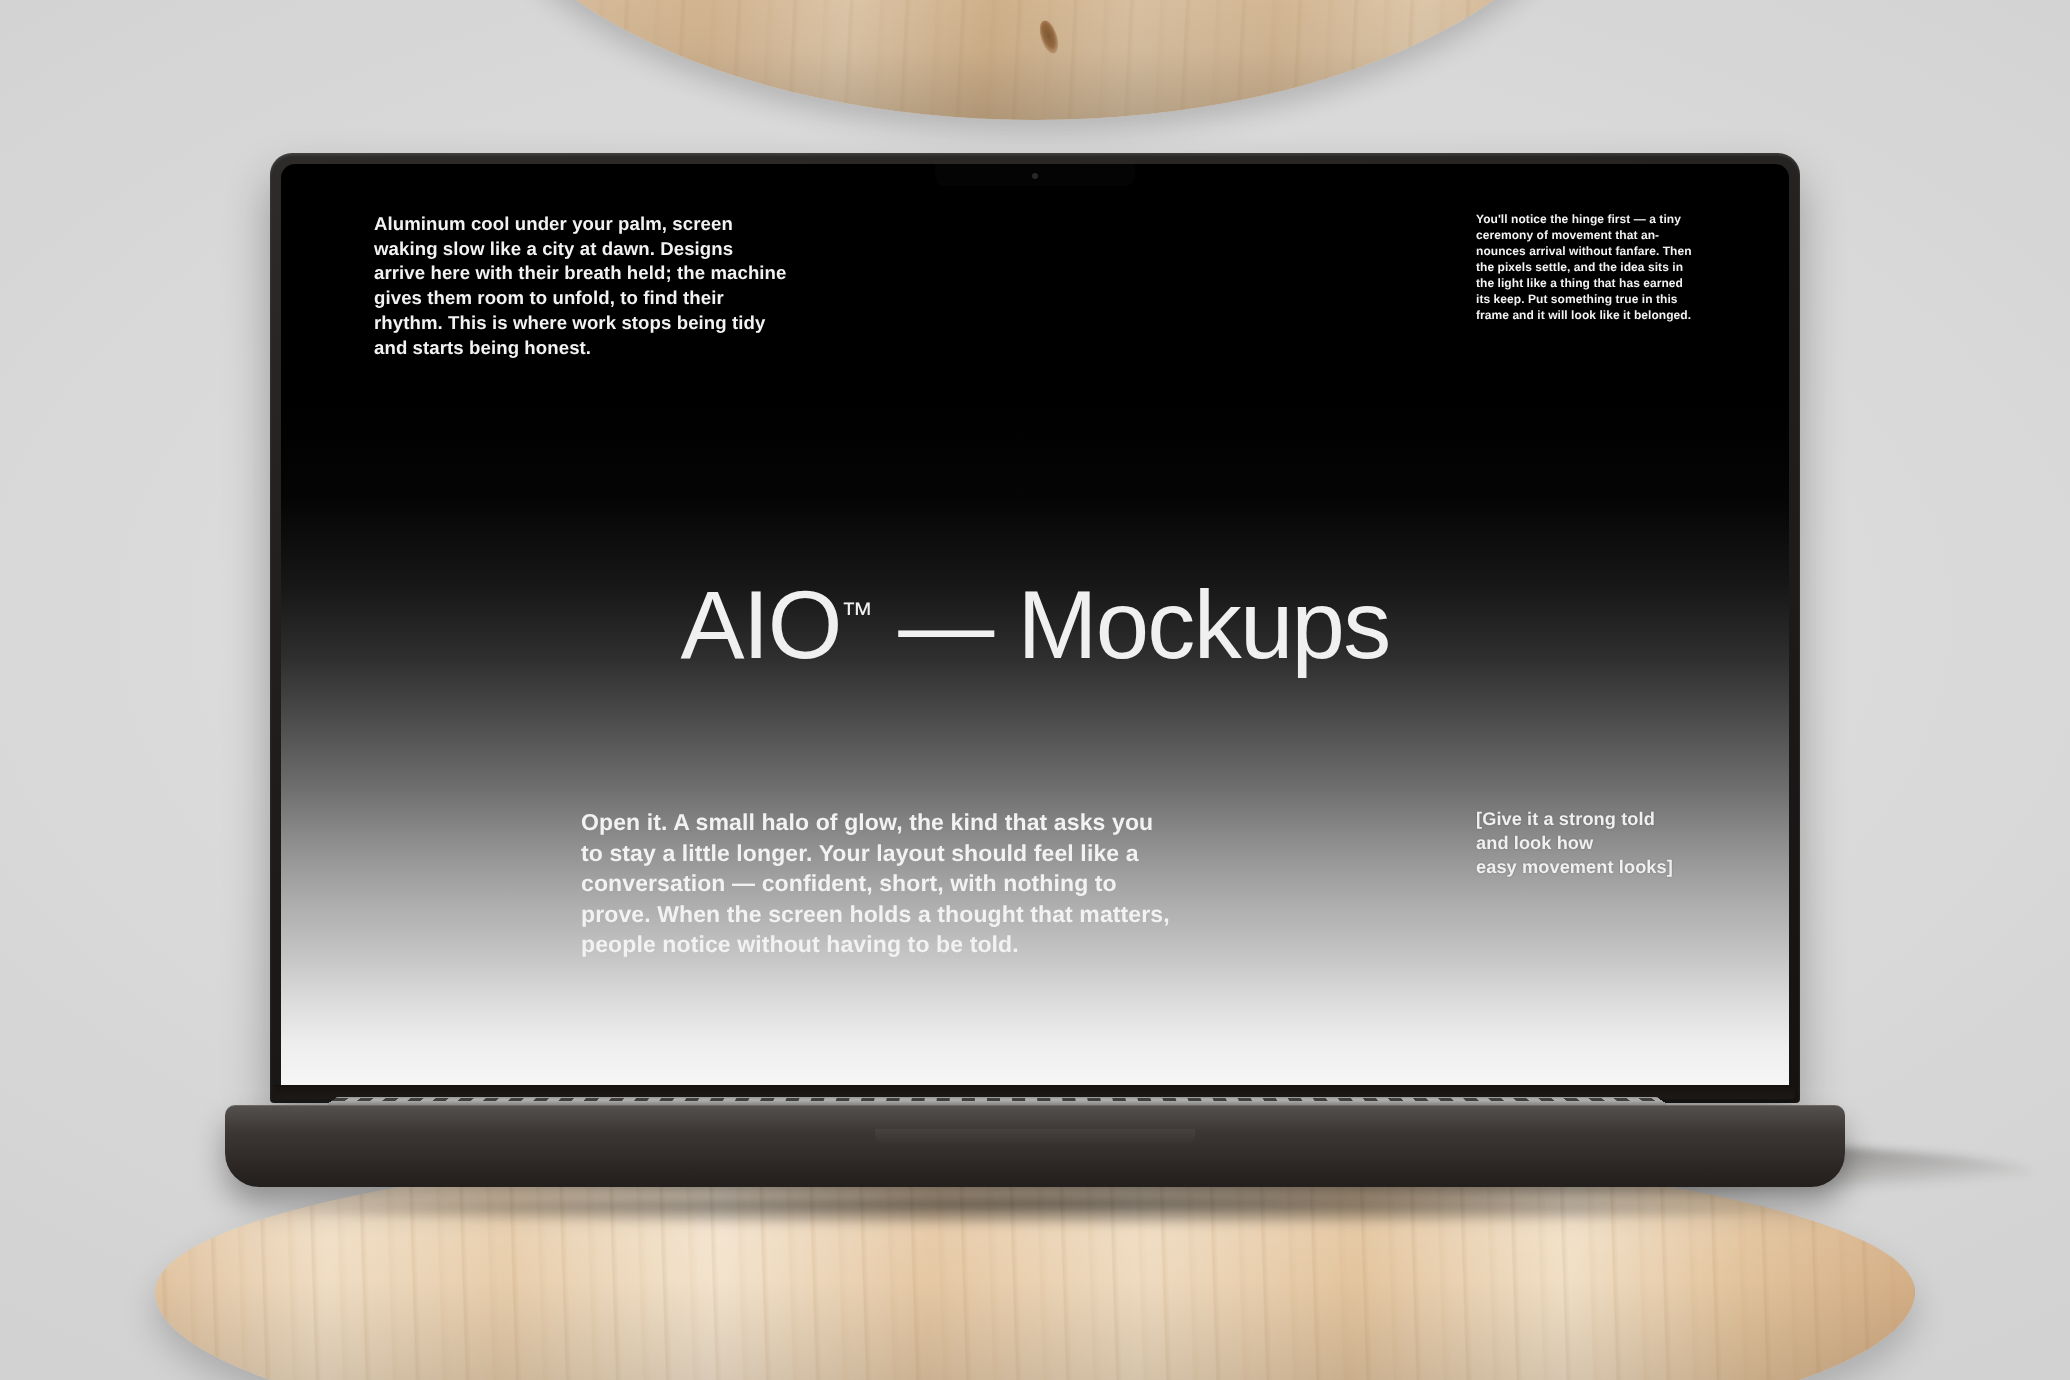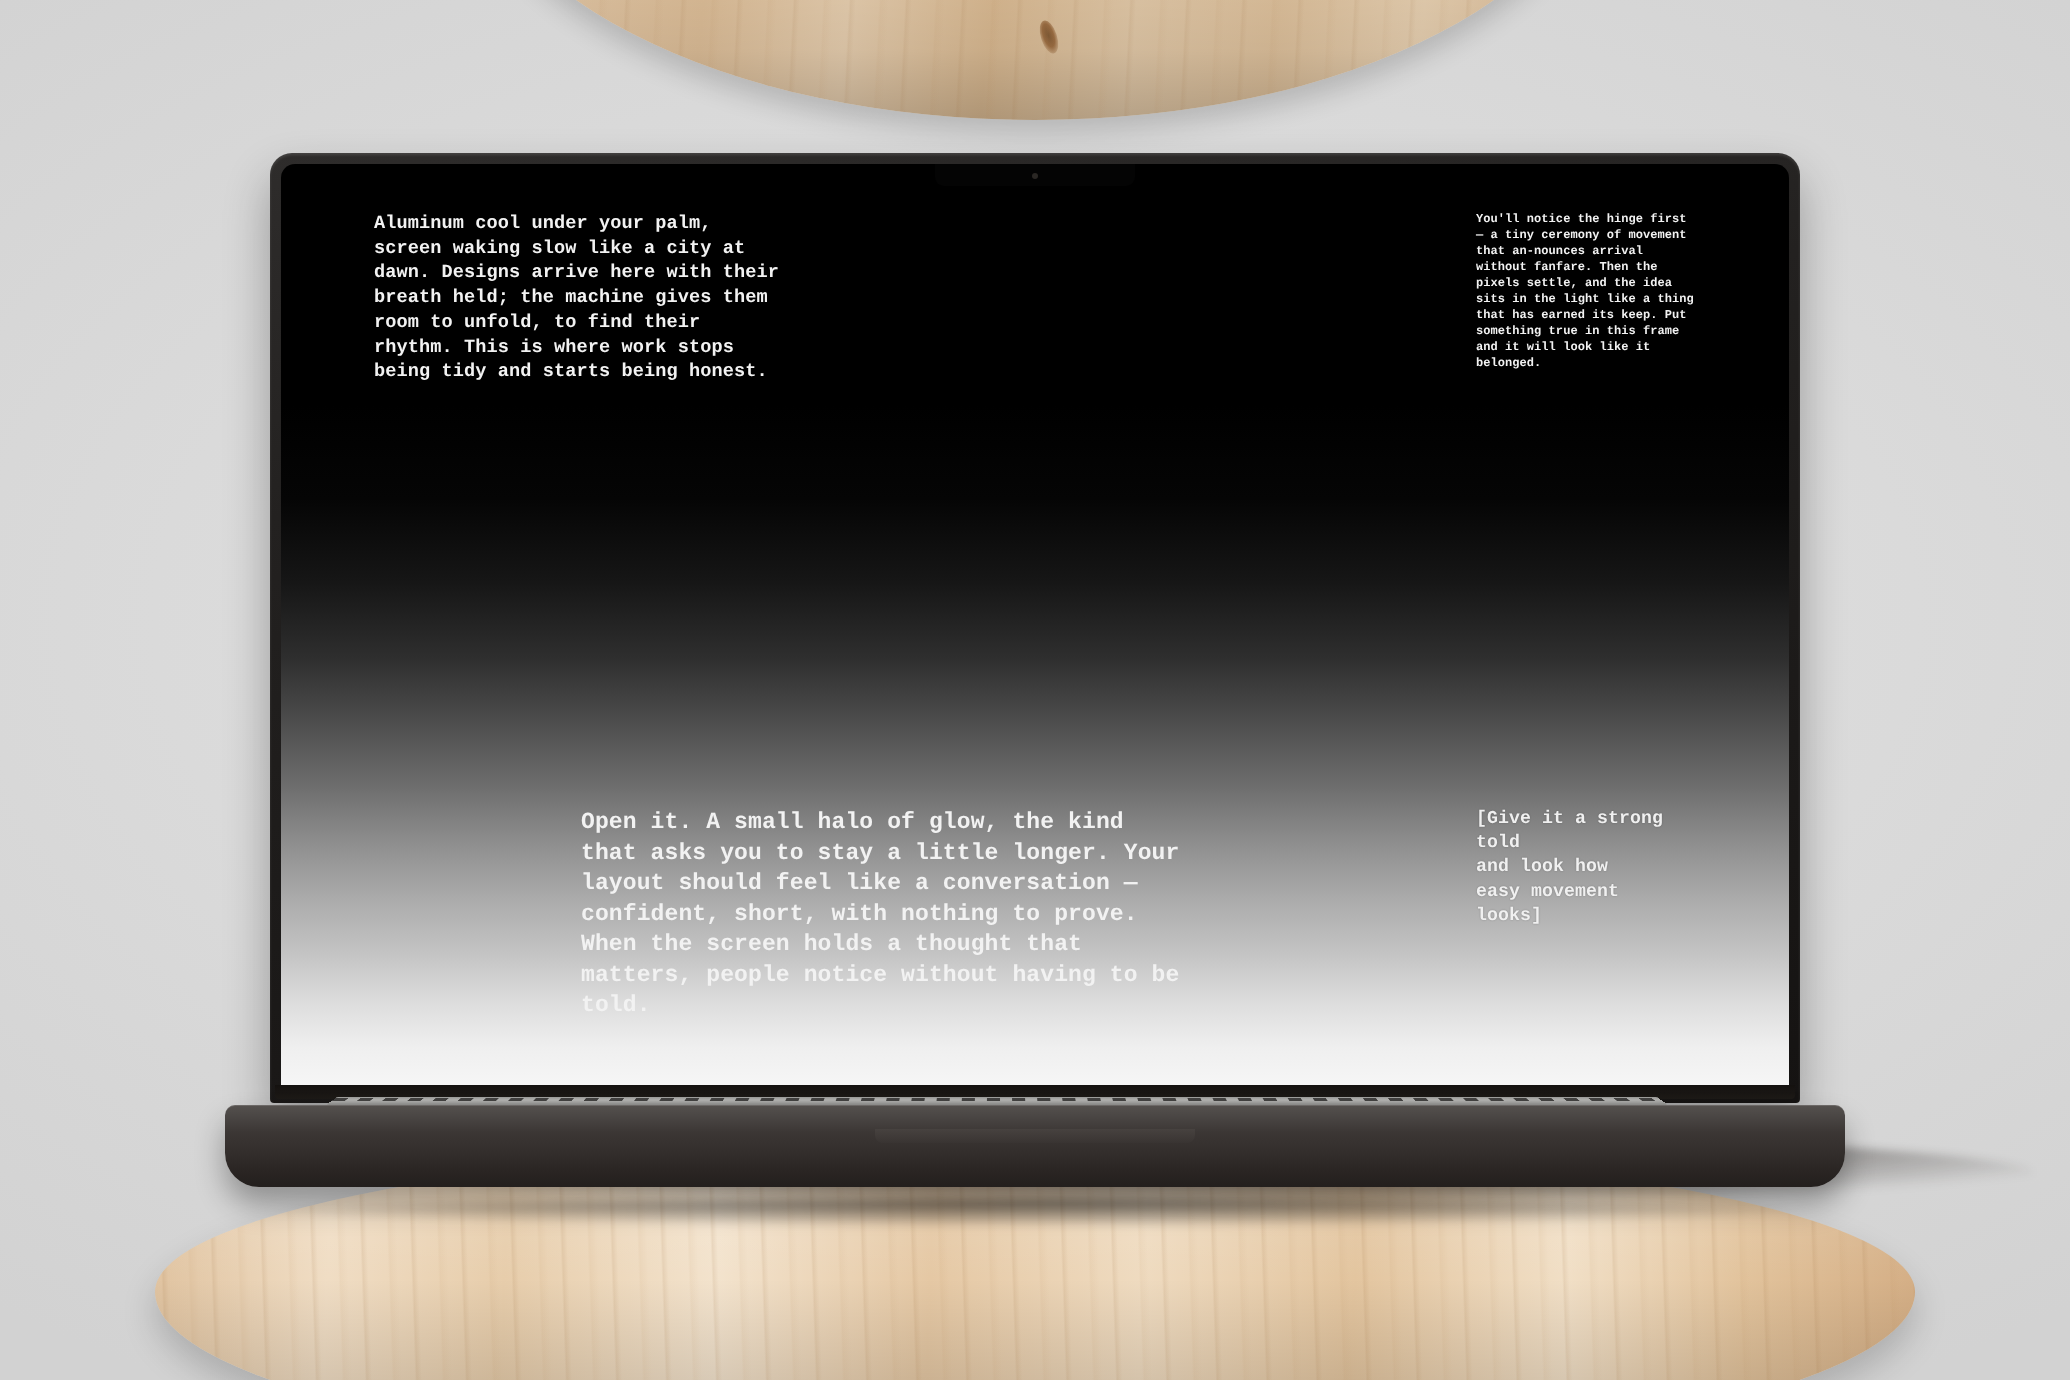--- a/index.html
+++ b/index.html
@@ -182,21 +182,20 @@
   
   .screen-content { position:absolute; inset:0; }
 
   .tx {
     position:absolute;
     color:#f2f2f2;
     font-weight:600;
     letter-spacing:.005em;
     line-height:1.33;
     text-rendering:geometricPrecision;
-    font-family:Liberation Mono, monospace;
   }
 
   .tx-topleft  { left:93px;  top:48px;  width:415px; font-size:18.6px; }
   .tx-topright { right:95px; top:48px;  width:218px; font-size:12px; }
 
   .hero {
     position:absolute;
     left:0; right:0; top:413px;
     text-align:center;
     font-size:96px;
@@ -303,20 +302,23 @@
       <div class="screen">
         <div class="notch"></div>
         <div class="camera-dot"></div>
 
         <div class="screen-content">
 
           <p class="tx tx-topleft">Aluminum cool under your palm, screen waking slow like a city at dawn. Designs arrive here with their breath held; the machine gives them room to unfold, to find their rhythm. This is where work stops being tidy and starts being honest.</p>
 
           <p class="tx tx-topright">You'll notice the hinge first — a tiny ceremony of movement that an-nounces arrival without fanfare. Then the pixels settle, and the idea sits in the light like a thing that has earned its keep. Put something true in this frame and it will look like it belonged.</p>
 
+          <h1 class="hero">
+            <span>AIO</span><sup>™</sup><span> — </span><span>Mockups</span>
+          </h1>
 
 
           <p class="tx tx-botmid">Open it. A small halo of glow, the kind that asks you to stay a little longer. Your layout should feel like a conversation — confident, short, with nothing to prove. When the screen holds a thought that matters, people notice without having to be told.</p>
 
           <p class="tx tx-botright">
             <span>[Give it a strong told</span><br>
             <span>and look how</span><br>
             <span>easy movement looks]</span>
           </p>
 

